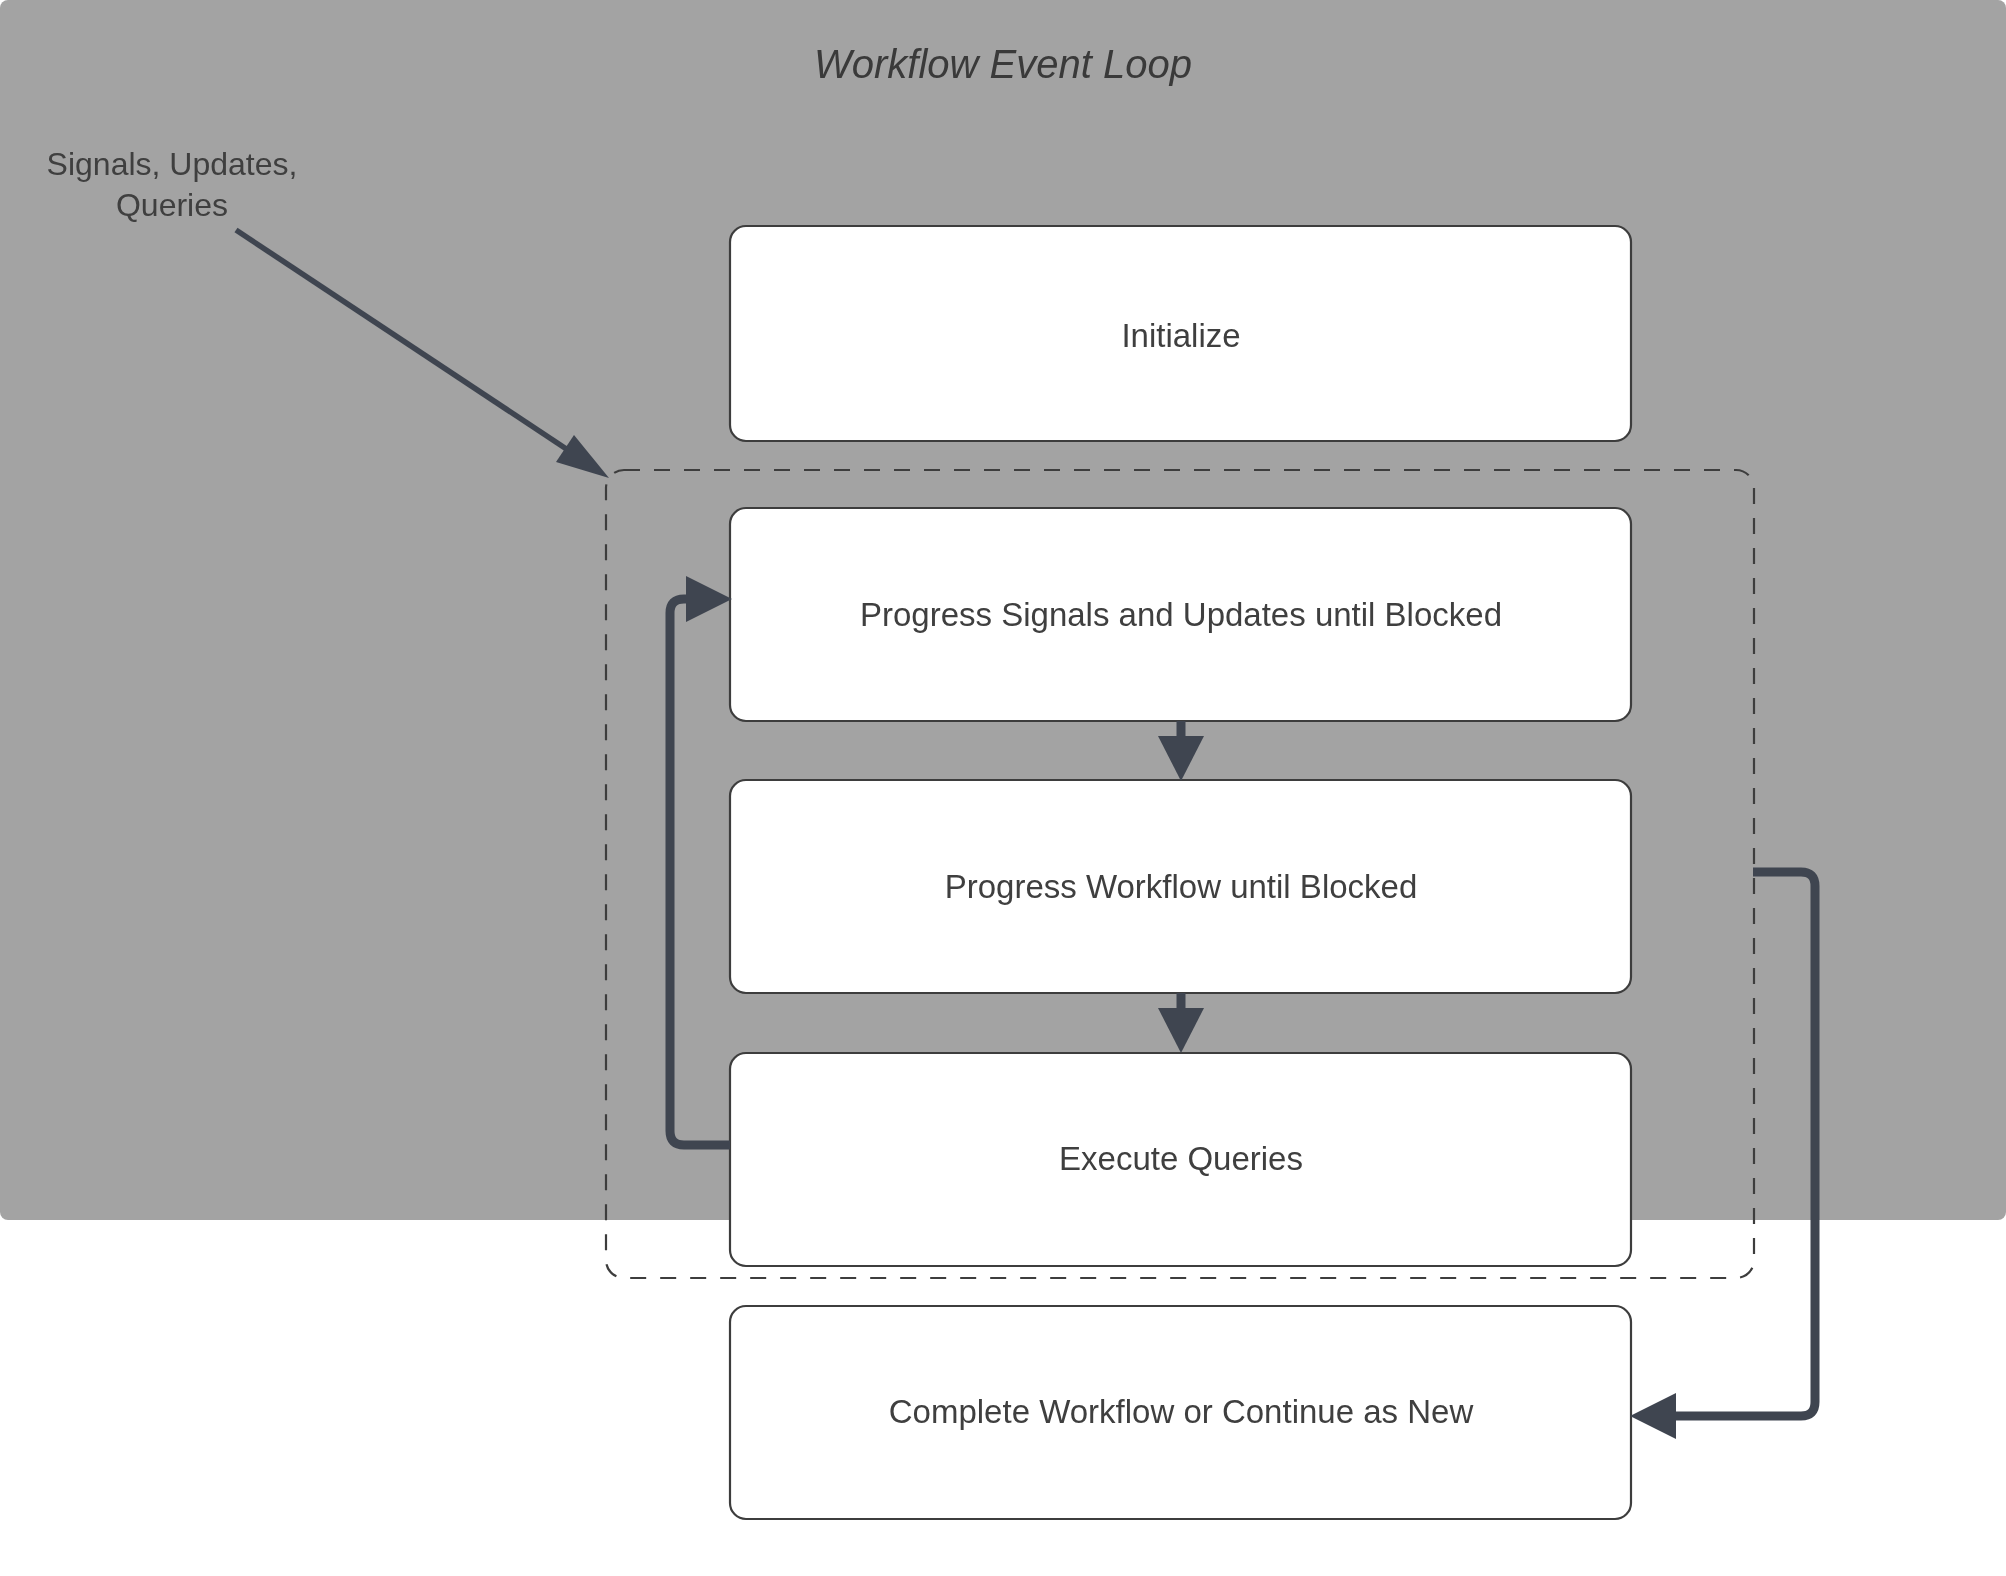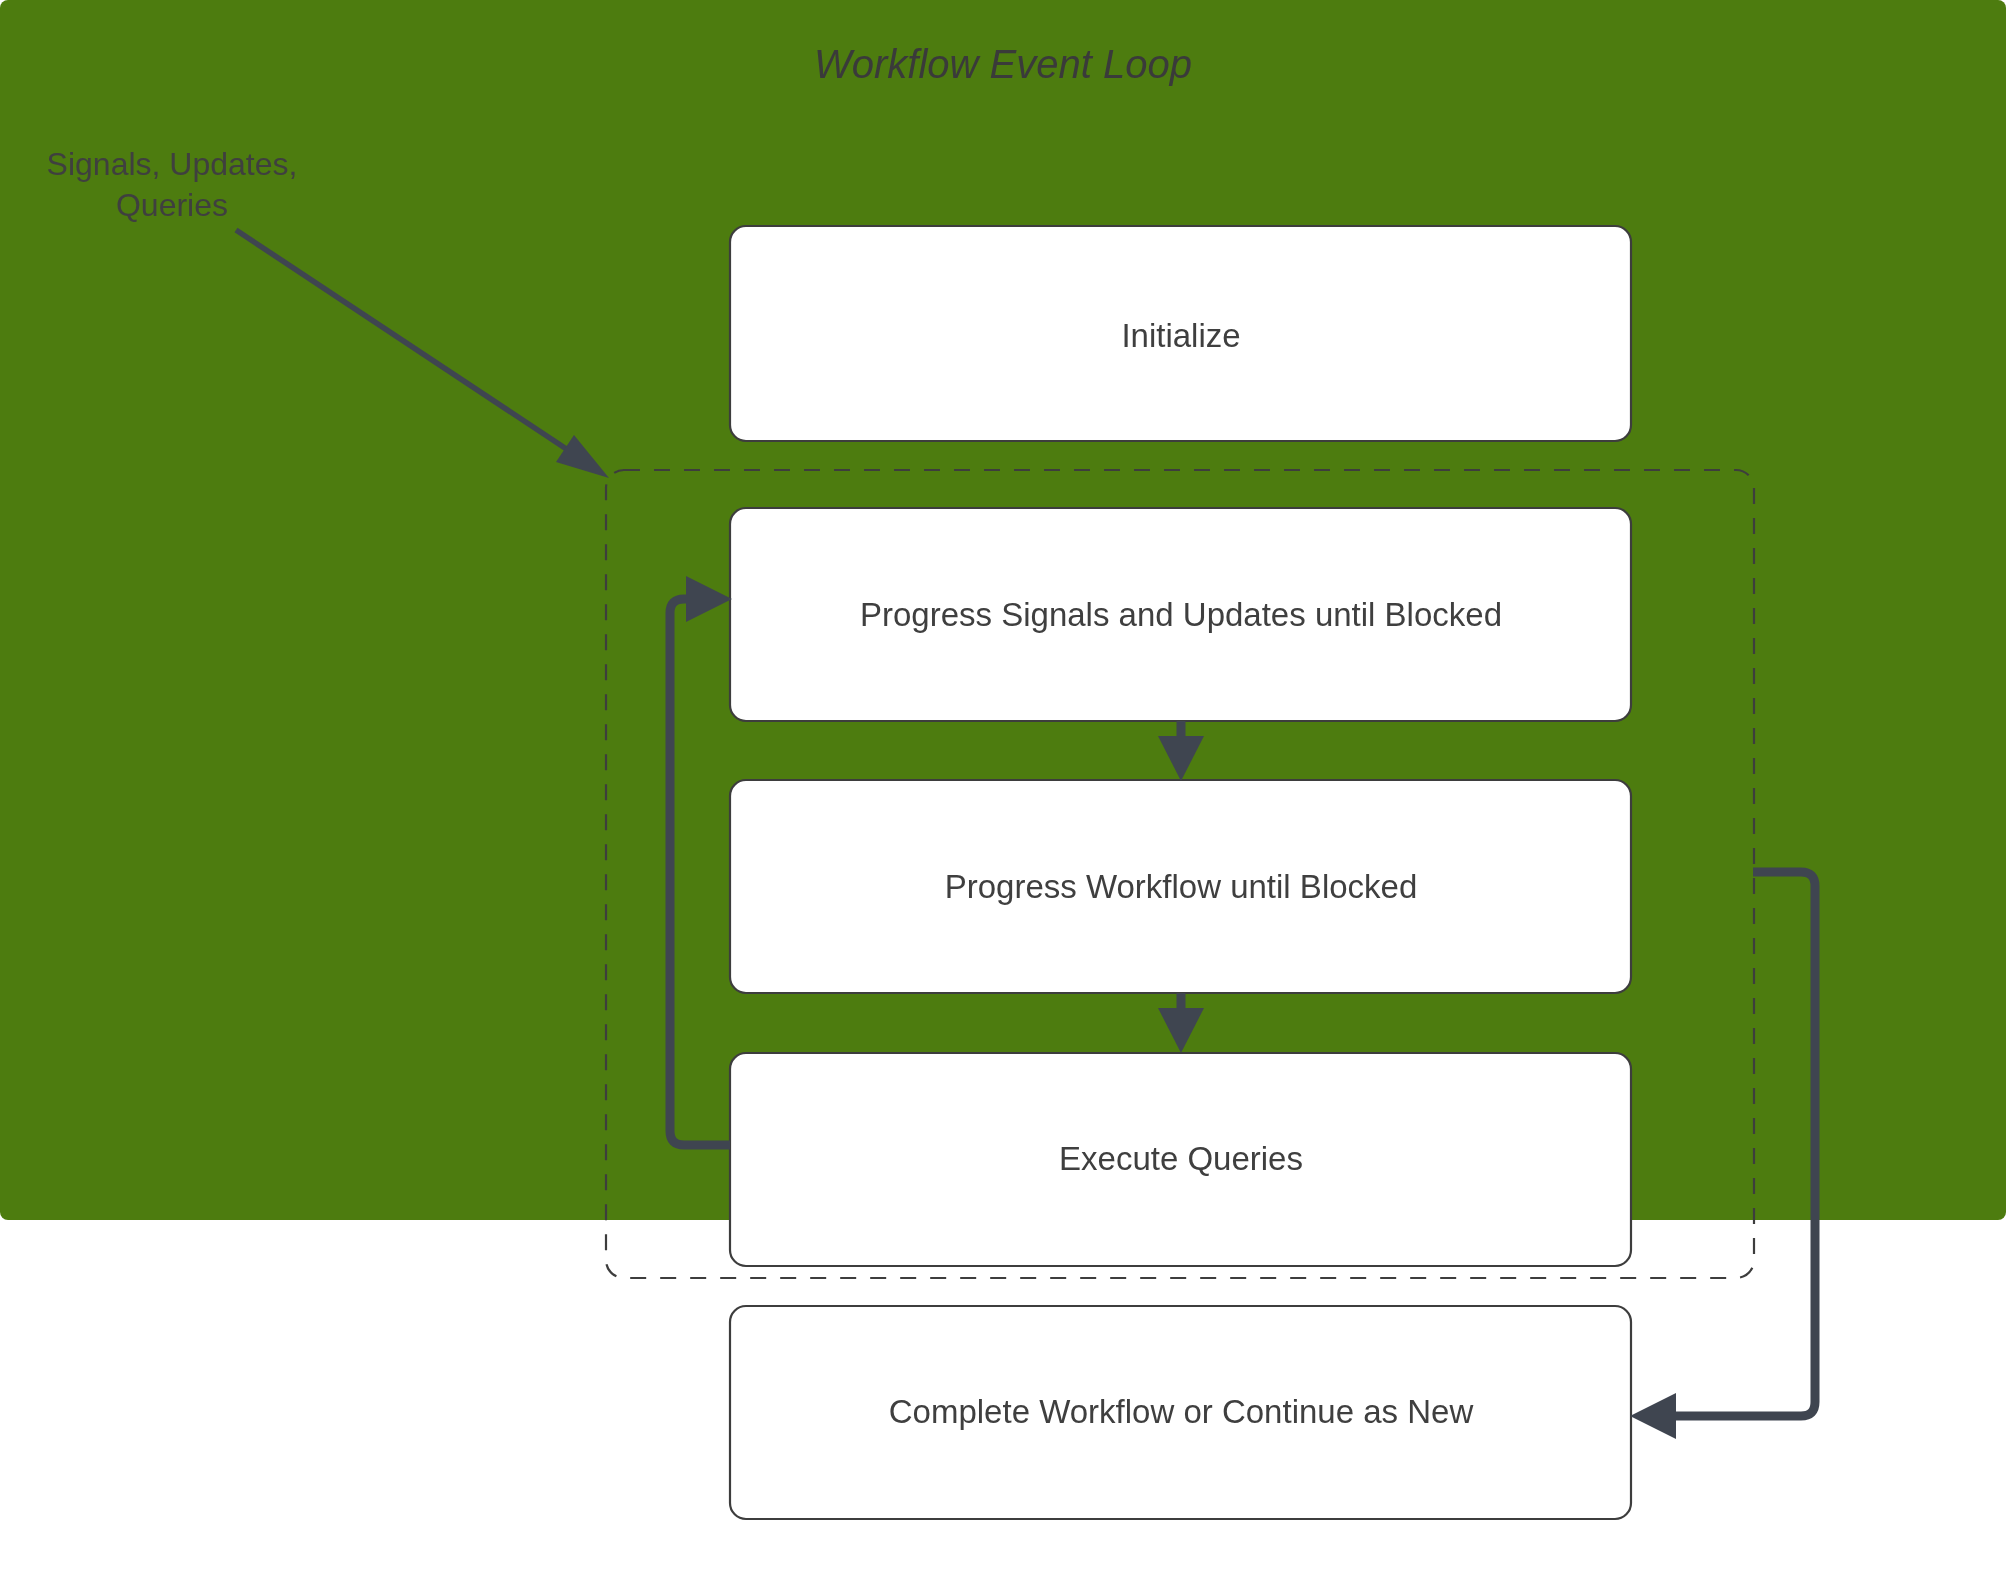--- a/index.html
+++ b/index.html
@@ -10,21 +10,21 @@
   body {
     width: 2006px;
     height: 1576px;
     font-family: "Liberation Sans", sans-serif;
     overflow: hidden;
   }
   #canvas {
     position: relative;
     width: 2006px;
     height: 1220px;
-    background: #4d7c0f;
+    background: #a3a3a3;
     border-radius: 8px;
   }
   #diagram-svg {
     position: absolute;
     inset: 0;
     width: 2006px;
     height: 1576px;
     display: block;
   }
   .diagram-title {

